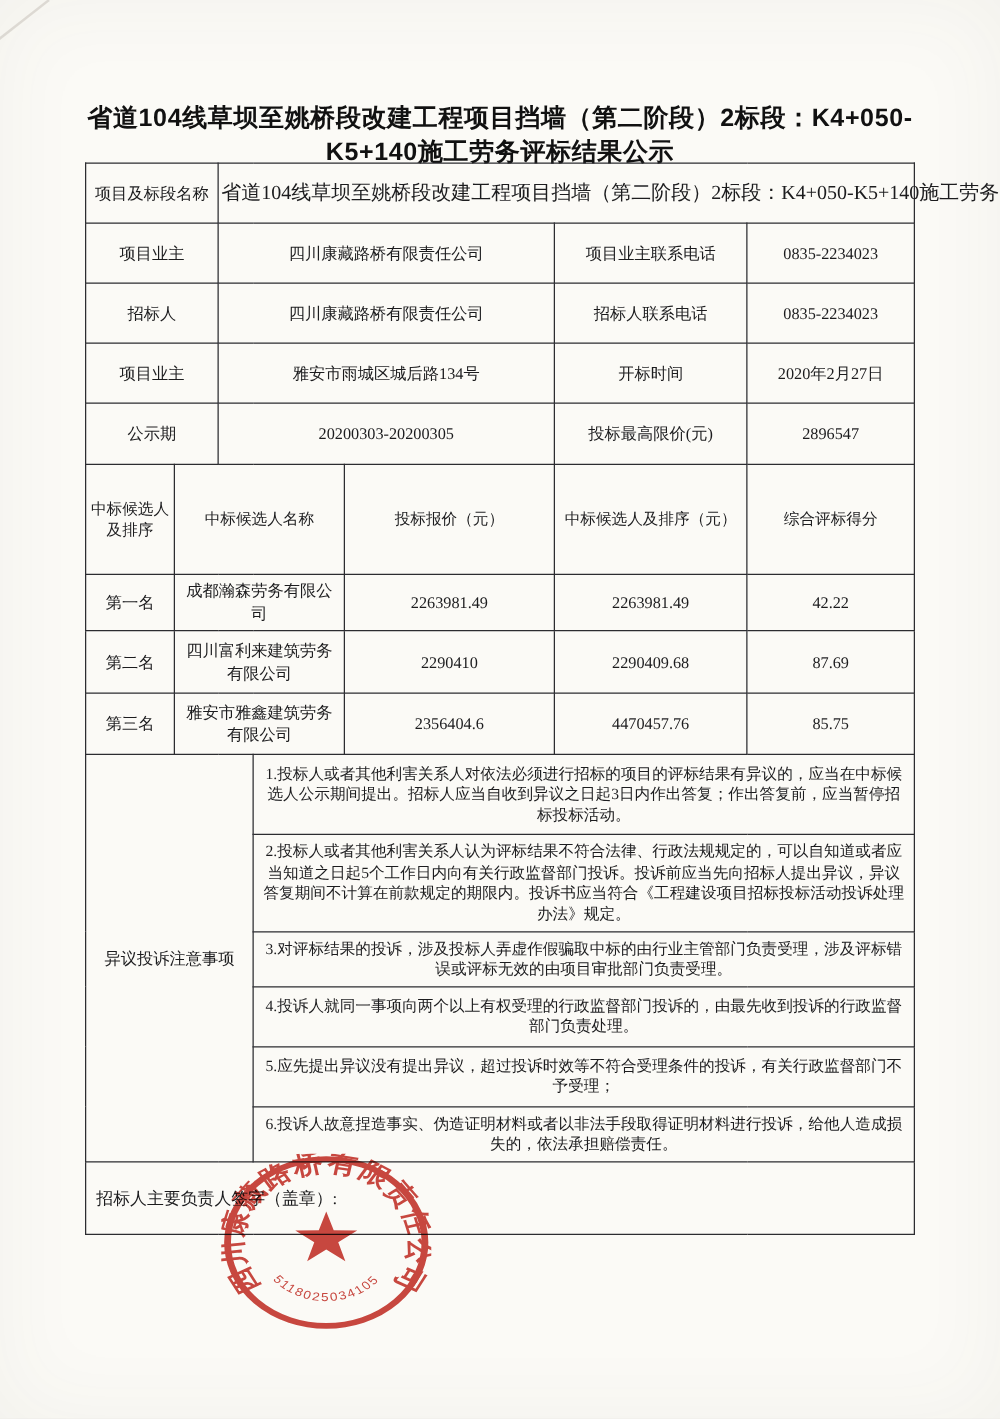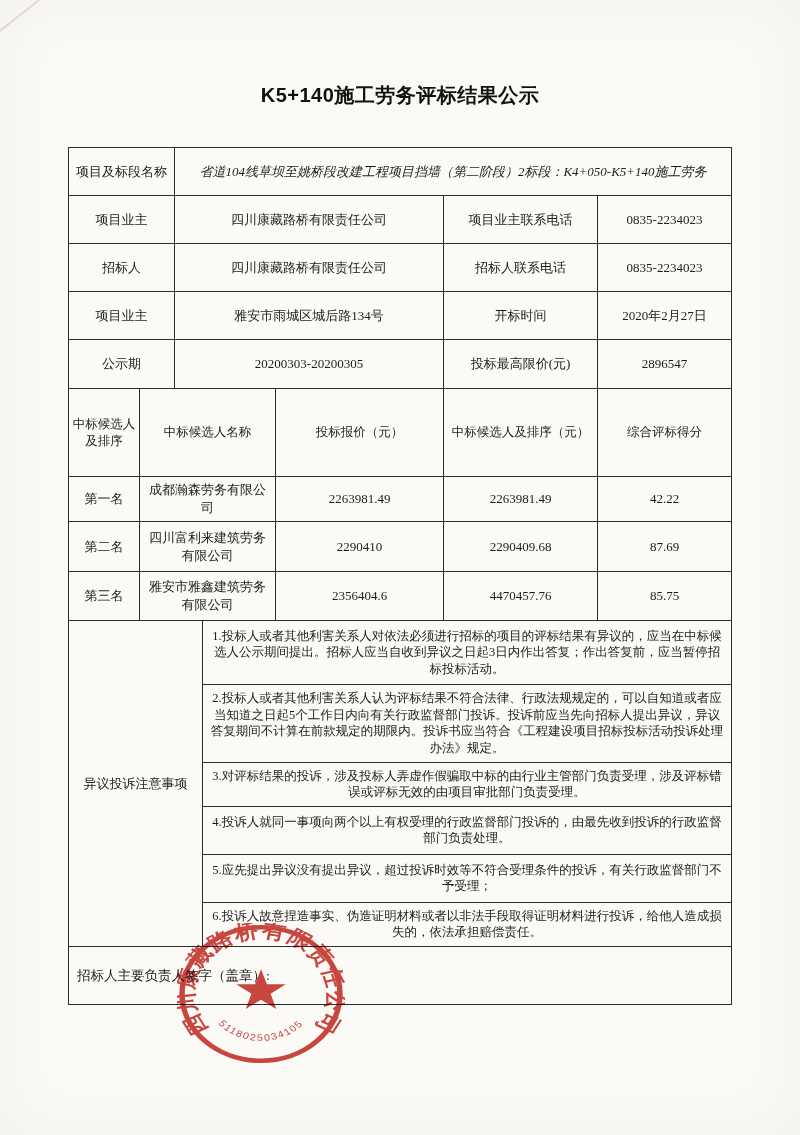--- a/index.html
+++ b/index.html
@@ -19,30 +19,30 @@
     background:#d9d6cf;transform:rotate(-38deg);opacity:.9;
   }
   .doc-title{
     position:absolute;top:82px;left:50px;right:50px;
     text-align:center;
     font-family:"Liberation Sans","DejaVu Sans",sans-serif;
     font-weight:bold;font-size:20px;line-height:27px;color:#111;
     letter-spacing:.5px;
   }
   table.doc-table{
-    position:absolute;left:68px;top:147px;width:663px;
+    position:absolute;left:68px;top:130px;width:663px;
     border-collapse:collapse;table-layout:fixed;
   }
   .doc-table td{
     border:1.5px solid #2c2c30;
     text-align:center;vertical-align:middle;
     font-size:13px;padding:2px 4px;
     word-break:break-all;
   }
-  td.one-line{font-size:13px;white-space:nowrap;overflow:visible;padding:2px 2px;font-style:italic;}
+  td.one-line{font-size:16px;white-space:nowrap;overflow:visible;padding:2px 2px;}
   td.hdr{font-size:12.5px;padding:2px 2px;}
   td.notes-label{font-size:13px;}
   td.notes-item{
     text-align:center;font-size:12.5px;line-height:1.33;
     padding:5px 7px;vertical-align:middle;
   }
   td.sig-cell{
     text-align:left;font-size:13.5px;padding-left:8px;
   }
   .seal{
@@ -53,20 +53,21 @@
   .seal svg{width:100%;height:100%;}
 </style>
 </head>
 <body>
 
 <div class="page">
 
   <div class="fold-mark"></div>
 
   <div class="doc-title">
+    <div>省道104线草坝至姚桥段改建工程项目挡墙（第二阶段）2标段：K4+050-</div>
     <div>K5+140施工劳务评标结果公示</div>
   </div>
 
   <table class="doc-table">
     <colgroup>
       <col style="width:71px">
         <col style="width:35px">
         <col style="width:28px">
       <col style="width:73px">
         <col style="width:168px">

